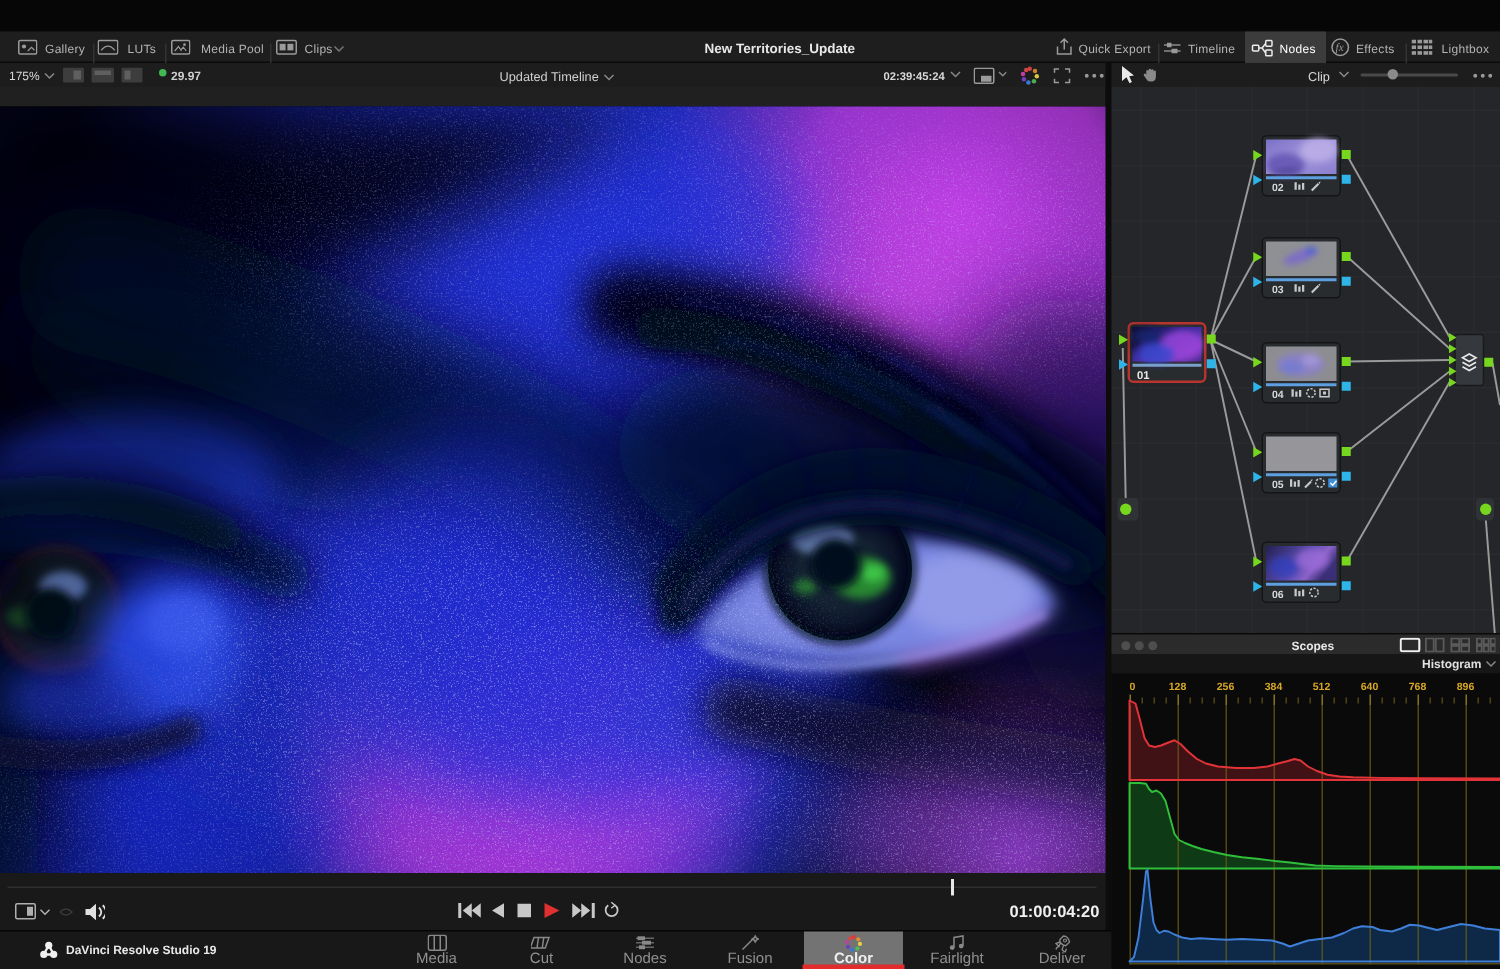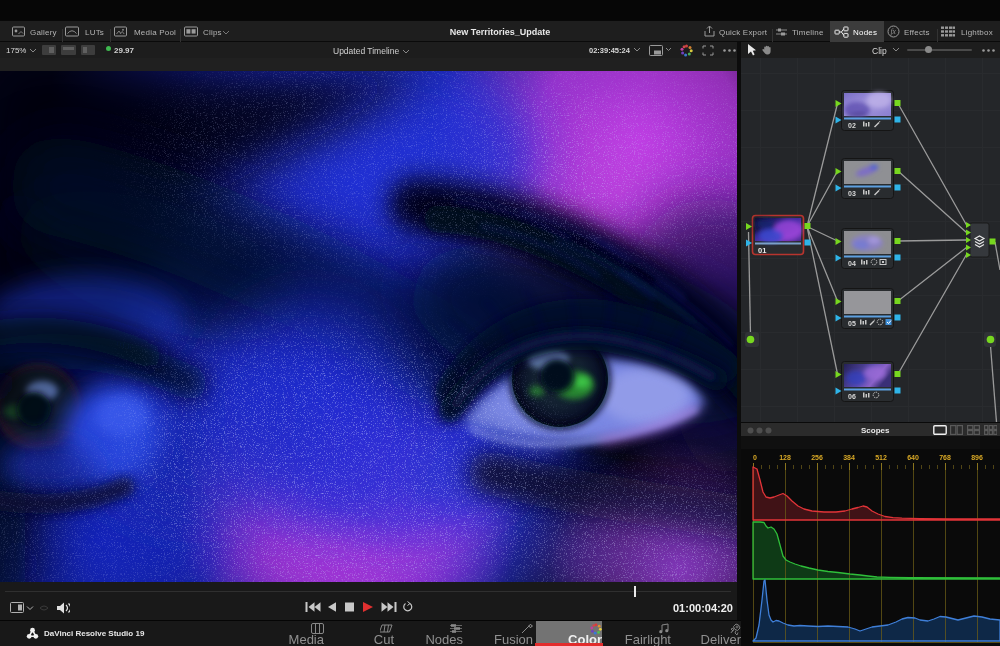--- a/index.html
+++ b/index.html
@@ -11,21 +11,21 @@
 .white{color:#e8e8e8}
 svg{display:block}
 .viewerpad{left:0;top:58px;width:737px;height:13px;background:#202020}
 .divider{left:737px;top:42px;width:4px;height:604px;background:#0c0c0c}
 .nodecanvas{left:741px;top:58px;width:259px;height:364px;background:#242629;overflow:hidden}
 .scopeshdr{left:741px;top:422px;width:259px;height:14px;background:#2b2b2b;border-top:1px solid #0a0a0a}
 .histrow{left:741px;top:436px;width:259px;height:13px;background:#161616}
 .histo{left:741px;top:449px;width:259px;height:197px;background:#0a0a0a}
 .transport{left:0;top:582px;width:737px;height:38px;background:#191919}
 .bottombar{left:0;top:620px;width:741px;height:26px;background:#181818;border-top:1px solid #050505}
-.tab{position:absolute;top:0;width:66px;height:26px;text-align:right;color:#909090;font-size:13px}
+.tab{position:absolute;top:0;width:66px;height:26px;text-align:center;color:#909090;font-size:10px}
 .tab .ic{height:12px;margin-top:2px}
 .tab .lb{margin-top:0px;line-height:10px}
 .tab .ic svg{display:inline-block;vertical-align:top}
 </style></head><body>
 <div id="app">
 
 <div class="abs" style="left:0;top:0;width:1000px;height:20px;background:#060606"></div>
 
 <div class="abs tb1">
  <div class="abs" style="left:12px;top:5px">
@@ -60,21 +60,21 @@
           <rect x="2.4" y="3.2" width="4" height="4.4" fill="#9a9a9a"></rect>
           <rect x="7.6" y="3.2" width="4" height="4.4" fill="#9a9a9a"></rect>
         </svg>
       </div>
  <div class="abs txt" style="left:203px;top:7px">Clips</div>
  <div class="abs" style="left:222px;top:9px">
         <svg width="8" height="6" viewBox="0 0 8 6">
           <path d="M1 1 L4 4 L7 1" stroke="#777" fill="none"></path>
         </svg>
       </div>
- <div class="abs white" style="left:430px;top:6px;width:140px;text-align:center;font-size:9px;font-weight:bold">New Territories_Update</div>
+ <div class="abs white" style="left:430px;top:6px;width:140px;text-align:right;font-size:9px;font-weight:bold">New Territories_Update</div>
  <div class="abs" style="left:703px;top:4px">
         <svg width="13" height="13" viewBox="0 0 13 13">
           <path d="M2 6 v5 h9 v-5 M6.5 8 V1.5 M4 3.5 L6.5 1 L9 3.5" fill="none" stroke="#9a9a9a"></path>
         </svg>
       </div>
  <div class="abs txt" style="left:719px;top:7px">Quick Export</div>
  <div class="abs sep" style="left:770px;top:4px"></div>
  <div class="abs" style="left:775px;top:5px">
         <svg width="13" height="12" viewBox="0 0 13 12">
           <path d="M1 4 h11 M1 8 h11" stroke="#8a8a8a"></path>
@@ -725,20 +725,28 @@
             <rect x="51.6" y="0.6" width="3.2" height="3.8"></rect>
             <rect x="56.2" y="0.6" width="3.2" height="3.8"></rect>
             <rect x="60.8" y="0.6" width="3.2" height="3.8"></rect>
             <rect x="51.6" y="5.6" width="3.2" height="3.8"></rect>
             <rect x="56.2" y="5.6" width="3.2" height="3.8"></rect>
             <rect x="60.8" y="5.6" width="3.2" height="3.8"></rect>
           </g>
         </svg>
       </div>
 </div>
+<div class="abs histrow">
+ <div class="abs" style="left:207px;top:2px;color:#e0e0e0;font-size:8px;font-weight:bold">Histogram</div>
+ <div class="abs" style="left:249px;top:4px">
+        <svg width="8" height="5" viewBox="0 0 8 5">
+          <path d="M1 1 L4 4 L7 1" stroke="#888" fill="none"></path>
+        </svg>
+      </div>
+</div>
 
 <div class="abs histo" id="histo">
 <svg width="259" height="197" viewBox="0 0 259 197">
 <g font-family="Liberation Sans" font-size="7" font-weight="bold" fill="#d8a826" text-anchor="middle">
  <text x="14" y="11">0</text>
           <text x="44" y="11">128</text>
           <text x="76" y="11">256</text>
           <text x="108" y="11">384</text>
           <text x="140" y="11">512</text>
           <text x="172" y="11">640</text>

